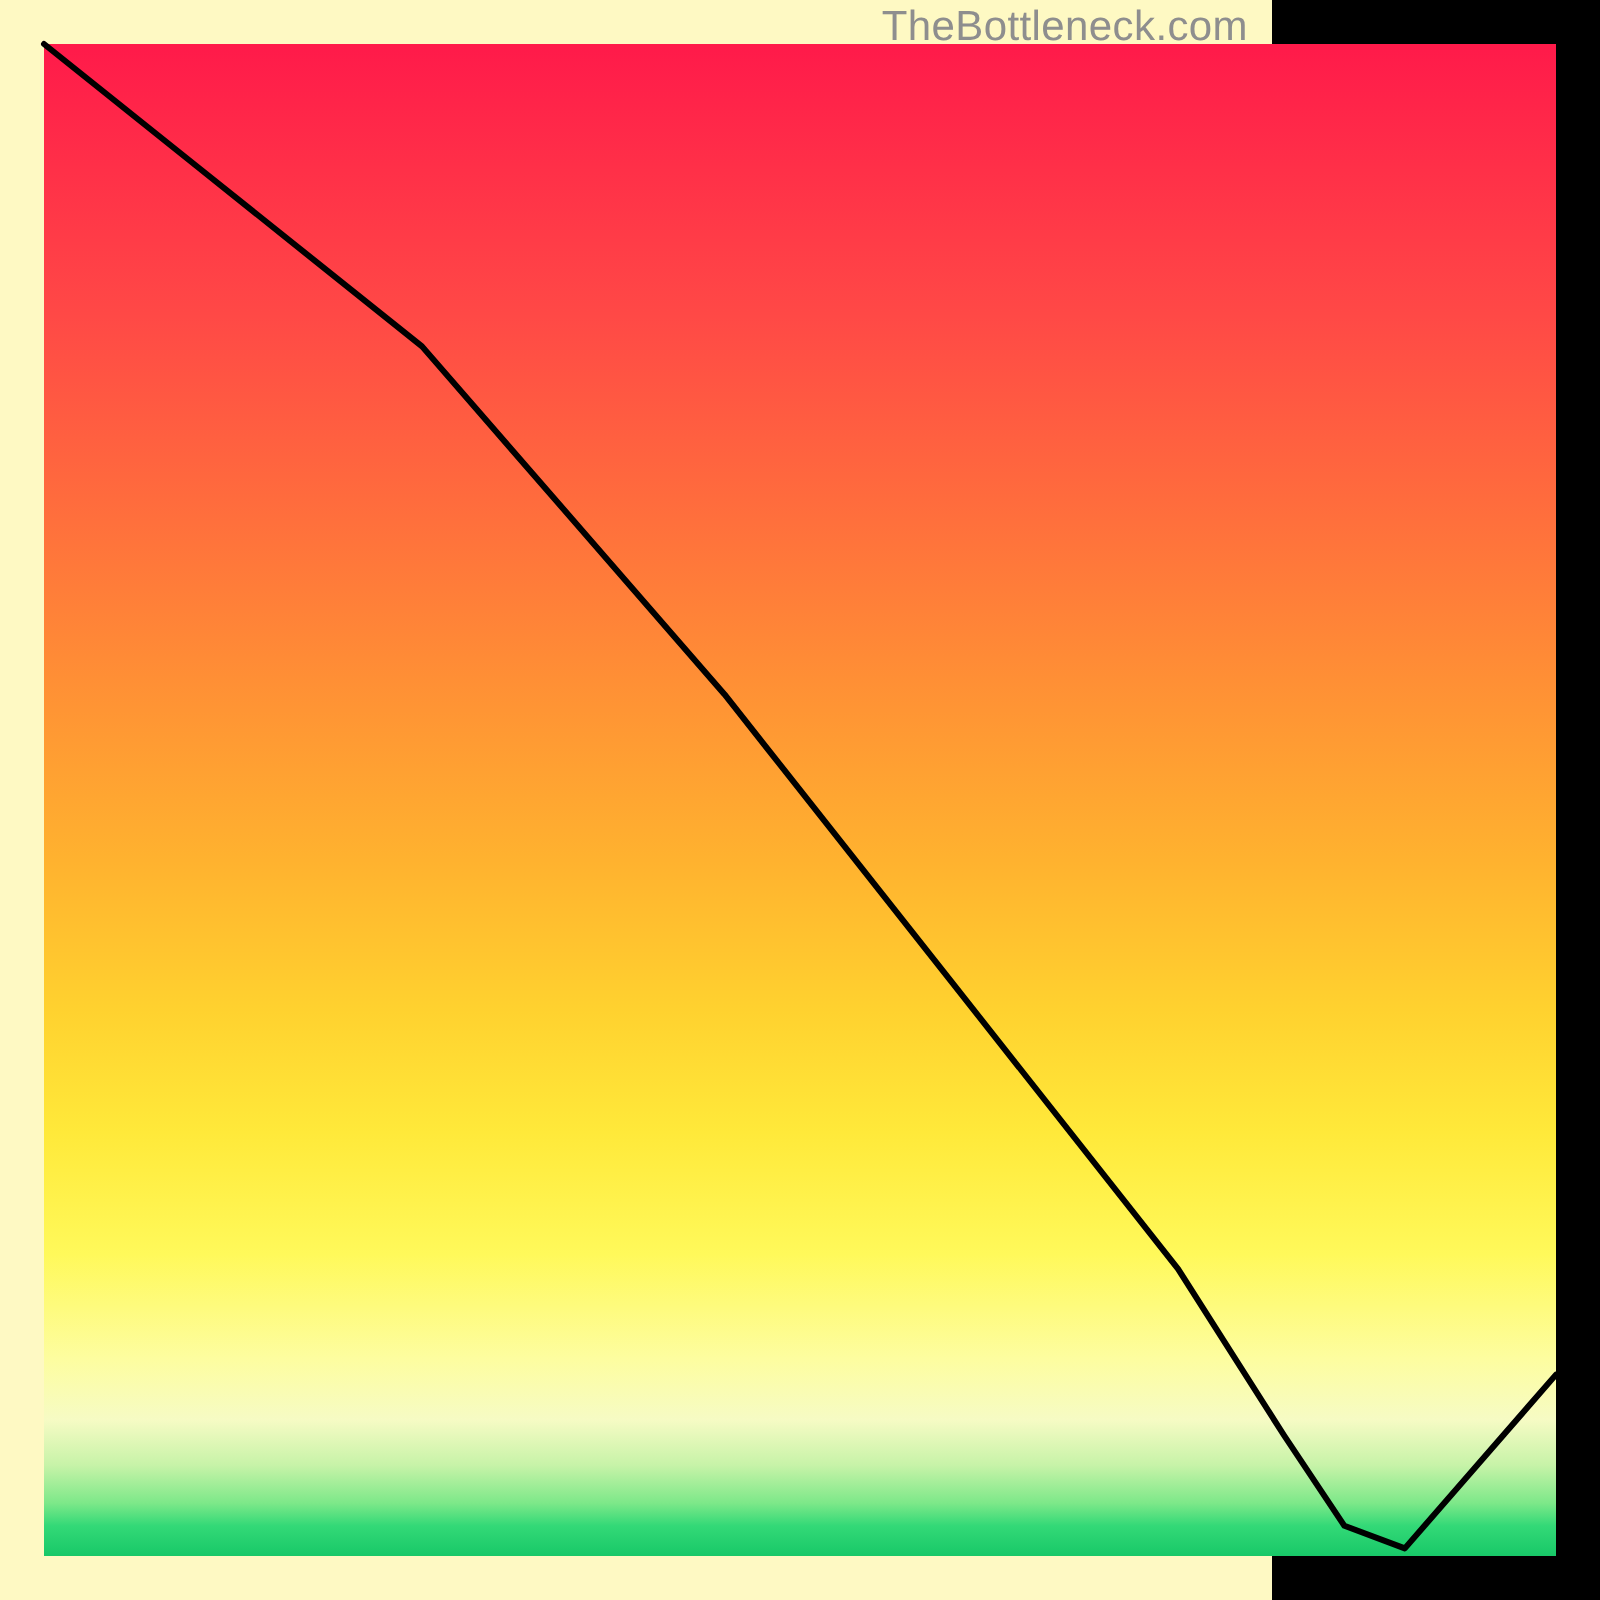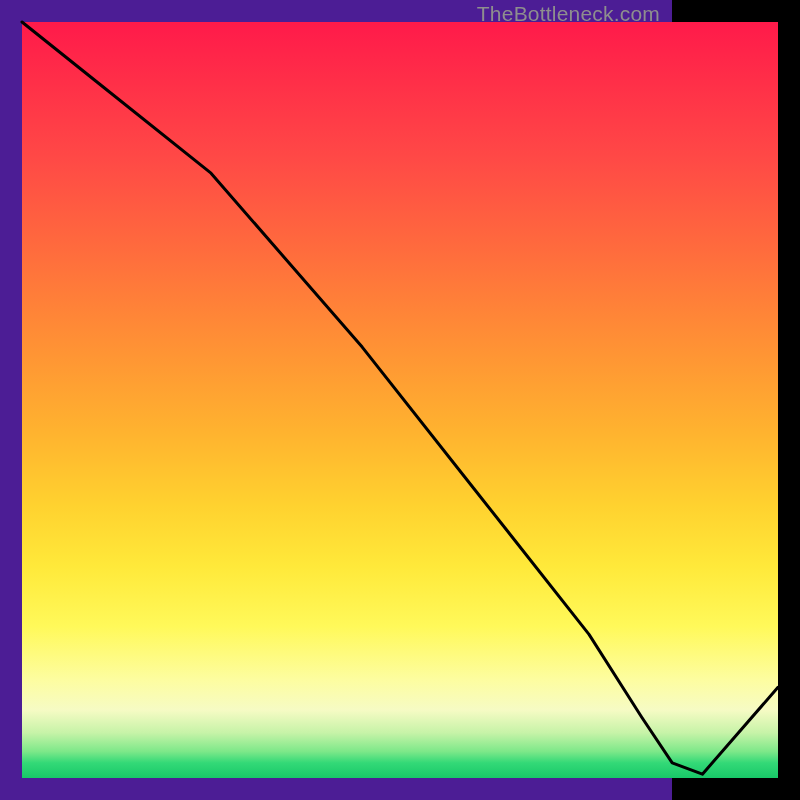--- a/index.html
+++ b/index.html
@@ -8,22 +8,21 @@
     width: 800px;
     height: 800px;
     background: #000;
     overflow: hidden;
     font-family: Arial, Helvetica, sans-serif;
   }
   .frame {
     position: absolute;
     width: 636px;
     height: 800px;
-    background: #4c1d95;
-    padding-left: 36px;
+    background: #fef9c3;
   }
   .plot-area {
     position: absolute;
     left: 22px;
     top: 22px;
     width: 756px;
     height: 756px;
     
     background: linear-gradient(to bottom,
       #ff1a4a 0%,

